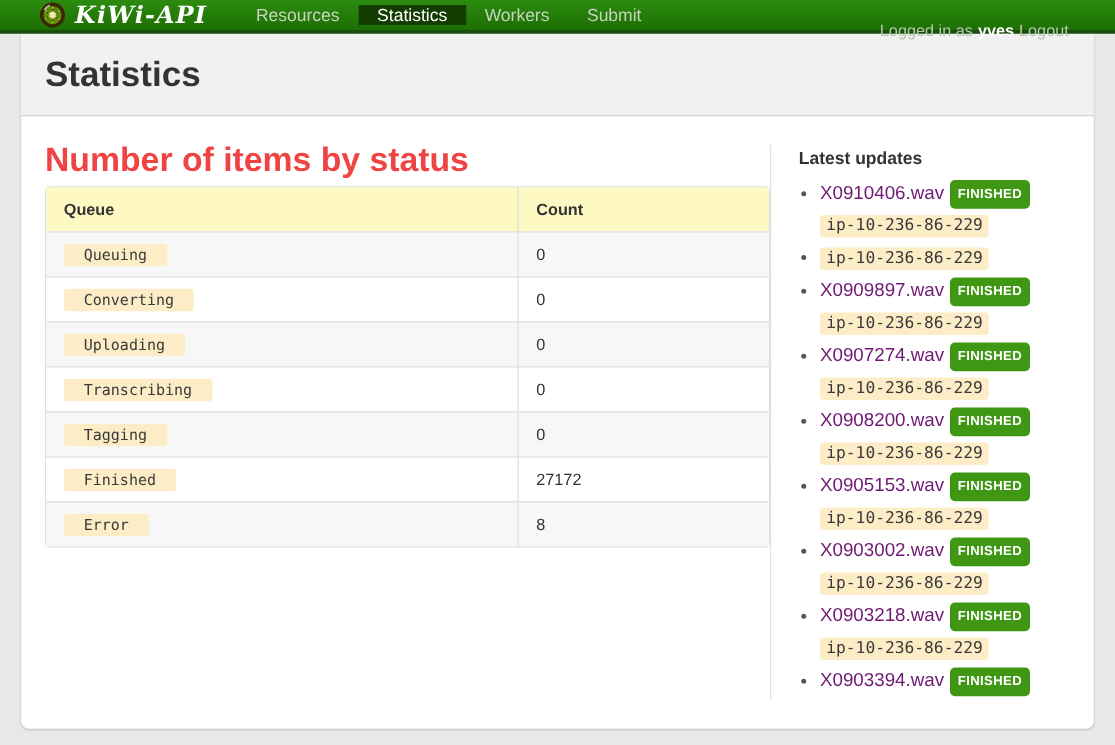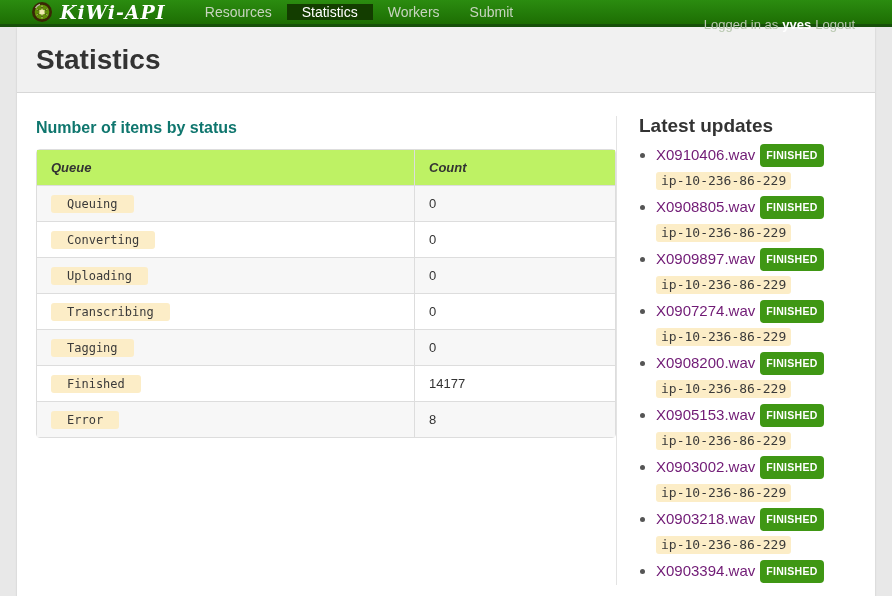--- a/index.html
+++ b/index.html
@@ -82,42 +82,42 @@
     color: #333;
   }
 
   .content-row {
     display: flex;
     padding: 23px 19px 24px;
   }
   .main-col { width: 580px; flex: 0 0 580px; }
   .main-col h2 {
     margin: 0 0 9px 0;
-    font-size: 16px;
+    font-size: 27px;
     line-height: 24px;
-    color: #0f766e;
+    color: #ef4444;
   }
 
   
   table.status-table {
     width: 580px;
     border-collapse: separate;
     border-spacing: 0;
     border: 1px solid #ddd;
     border-radius: 4px;
     font-size: 13px;
   }
   .status-table th, .status-table td {
     padding: 10px 14px;
     text-align: left;
     border-left: 1px solid #ddd;
     border-top: 1px solid #ddd;
   }
   .status-table th:first-child, .status-table td:first-child { border-left: none; }
-  .status-table thead th { border-top: none; font-weight: bold; background: #bef264; font-style: italic; }
+  .status-table thead th { border-top: none; font-weight: bold; background: #fef9c3; }
   .status-table col.c-queue { width: 377px; }
   .status-table tbody tr:nth-child(odd) { background: #f7f7f7; }
   .status-table tbody tr:nth-child(even) { background: #ffffff; }
 
   .code-label {
     font-family: "DejaVu Sans Mono", monospace;
     font-size: 12px;
     background: #fcedc7;
     color: #3a3a3a;
     padding: 2px 16px;
@@ -128,21 +128,21 @@
   
   .side-col {
     flex: 1;
     border-left: 1px solid #e3e3e3;
     padding-left: 22px;
     margin-left: 0;
     min-height: 420px;
   }
   .side-col h3 {
     margin: 0 0 8px 0;
-    font-size: 19px;
+    font-size: 14px;
     line-height: 20px;
     color: #333;
   }
   ul.updates {
     margin: 0;
     padding-left: 17px;
     list-style: disc;
   }
   ul.updates li { margin-bottom: 2px; color: #555; }
   .file-line { white-space: nowrap; line-height: 18px; }
@@ -253,39 +253,38 @@
             <tr>
               <td><span class="code-label">Transcribing</span></td>
               <td>0</td>
             </tr>
             <tr>
               <td><span class="code-label">Tagging</span></td>
               <td>0</td>
             </tr>
             <tr>
               <td><span class="code-label">Finished</span></td>
-              <td>14177</td>
+              <td>27172</td>
             </tr>
             <tr>
               <td><span class="code-label">Error</span></td>
               <td>8</td>
             </tr>
           </tbody>
       </table>
     </div>
 
     <div class="side-col">
       <h3>Latest updates</h3>
       <ul class="updates" id="updates-list">
           <li>
             <div class="file-line"><a class="file-link">X0910406.wav</a><span class="status-badge">FINISHED</span></div>
             <div class="worker-line"><span class="worker-label">ip-10-236-86-229</span></div>
           </li>
           <li>
-            <div class="file-line"><a class="file-link">X0908805.wav</a><span class="status-badge">FINISHED</span></div>
             <div class="worker-line"><span class="worker-label">ip-10-236-86-229</span></div>
           </li>
           <li>
             <div class="file-line"><a class="file-link">X0909897.wav</a><span class="status-badge">FINISHED</span></div>
             <div class="worker-line"><span class="worker-label">ip-10-236-86-229</span></div>
           </li>
           <li>
             <div class="file-line"><a class="file-link">X0907274.wav</a><span class="status-badge">FINISHED</span></div>
             <div class="worker-line"><span class="worker-label">ip-10-236-86-229</span></div>
           </li>

